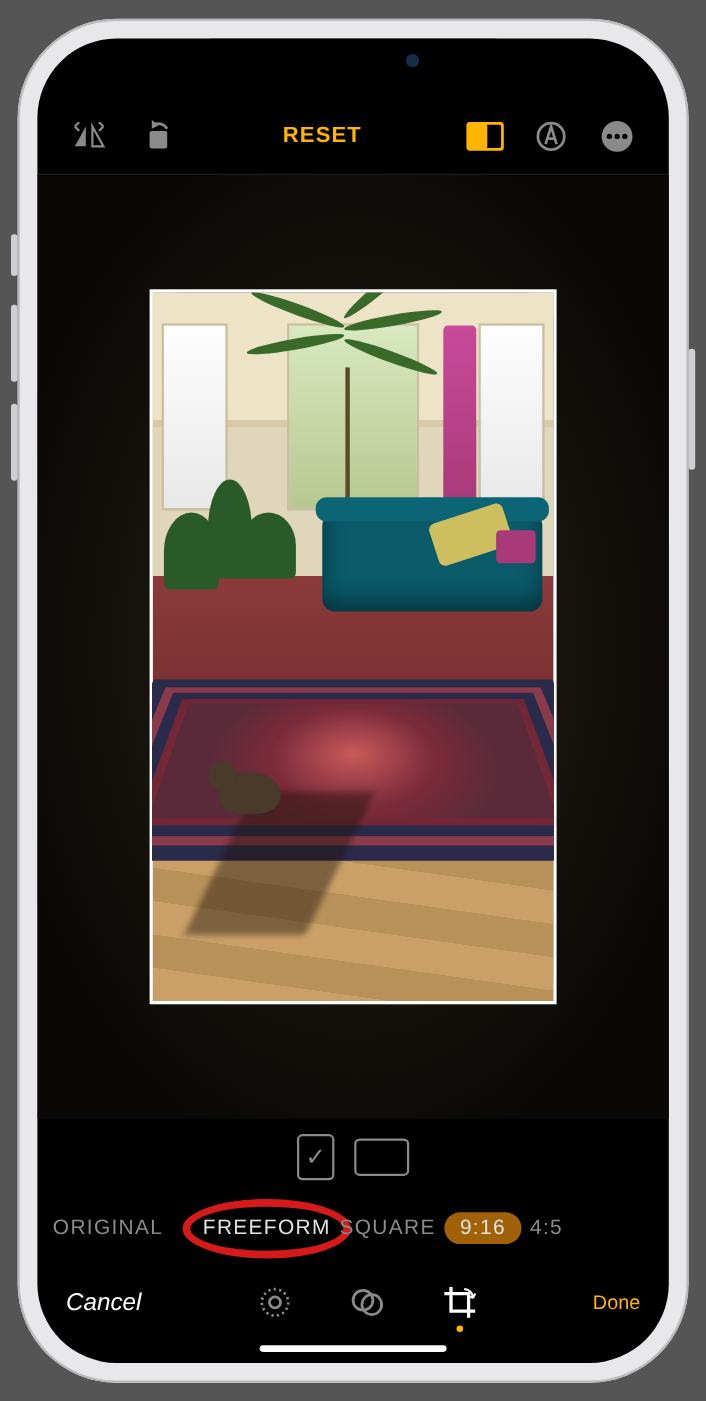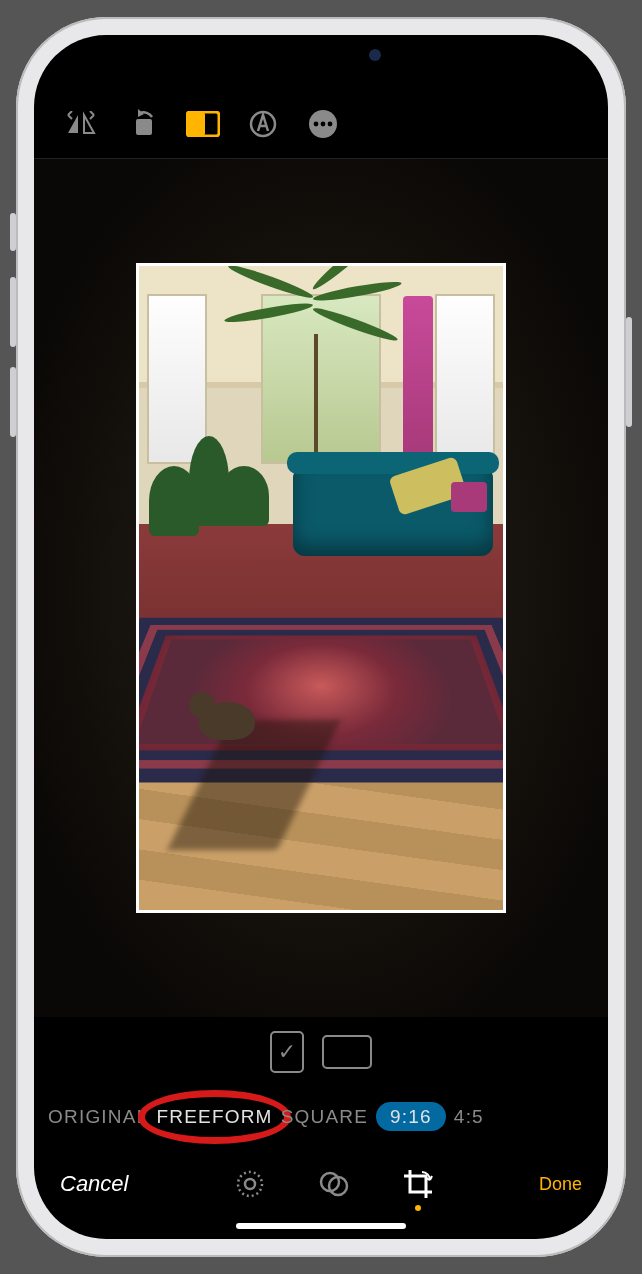--- a/index.html
+++ b/index.html
@@ -144,23 +144,23 @@
     align-items: center;
     padding: 0 10px;
     overflow: hidden;
     color: #8a8a8a;
     font-size: 19px;
     letter-spacing: 1.2px;
     font-weight: 500;
     position: relative;
   }
   .aspect-item { white-space: nowrap; position:relative; padding: 3px 4px;}
-  .aspect-item.selected { color: #e2e2e2; }
+  .aspect-item.selected { color: #e2e2e2; margin-left: 28px; }
   .pill {
-    background: #0369a1;
+    background: #a16207;
     color: #e2e2e2;
     padding: 4px 14px;
     border-radius: 16px;
   }
   .red-circle {
     position: absolute;
     left: -14px; top: -13px; right: -14px; bottom: -13px;
     border: 7px solid #d61a1a;
     border-radius: 50%/50%;
     pointer-events: none;
@@ -220,20 +220,23 @@
               <path d="M30 2 L26 -2 M30 2 L26 6" stroke="#8a8a8a" stroke-width="2" fill="none" transform="translate(0,2)"></path>
             </svg>
         </span>
         <span class="icon">
           <svg width="30" height="30" viewBox="0 0 30 30">
               <rect x="6" y="10" width="16" height="16" rx="2" fill="#8a8a8a"></rect>
               <path d="M22 8 A10 10 0 0 0 10 4" fill="none" stroke="#8a8a8a" stroke-width="2.5"></path>
               <path d="M8 0 L8 8 L14 5 Z" fill="#8a8a8a"></path>
             </svg>
         </span>
+      </div>
+      <div class="tb-center">
+        <span class="reset-btn">RESET</span>
       </div>
       <div class="tb-right">
         <span class="icon">
           <svg width="34" height="26" viewBox="0 0 34 26">
               <rect x="1" y="1" width="32" height="24" rx="3" fill="none" stroke="#ffb400" stroke-width="3"></rect>
               <rect x="1" y="1" width="18" height="24" rx="3" fill="#ffb400"></rect>
             </svg>
         </span>
         <span class="icon">
           <svg width="30" height="30" viewBox="0 0 30 30">

